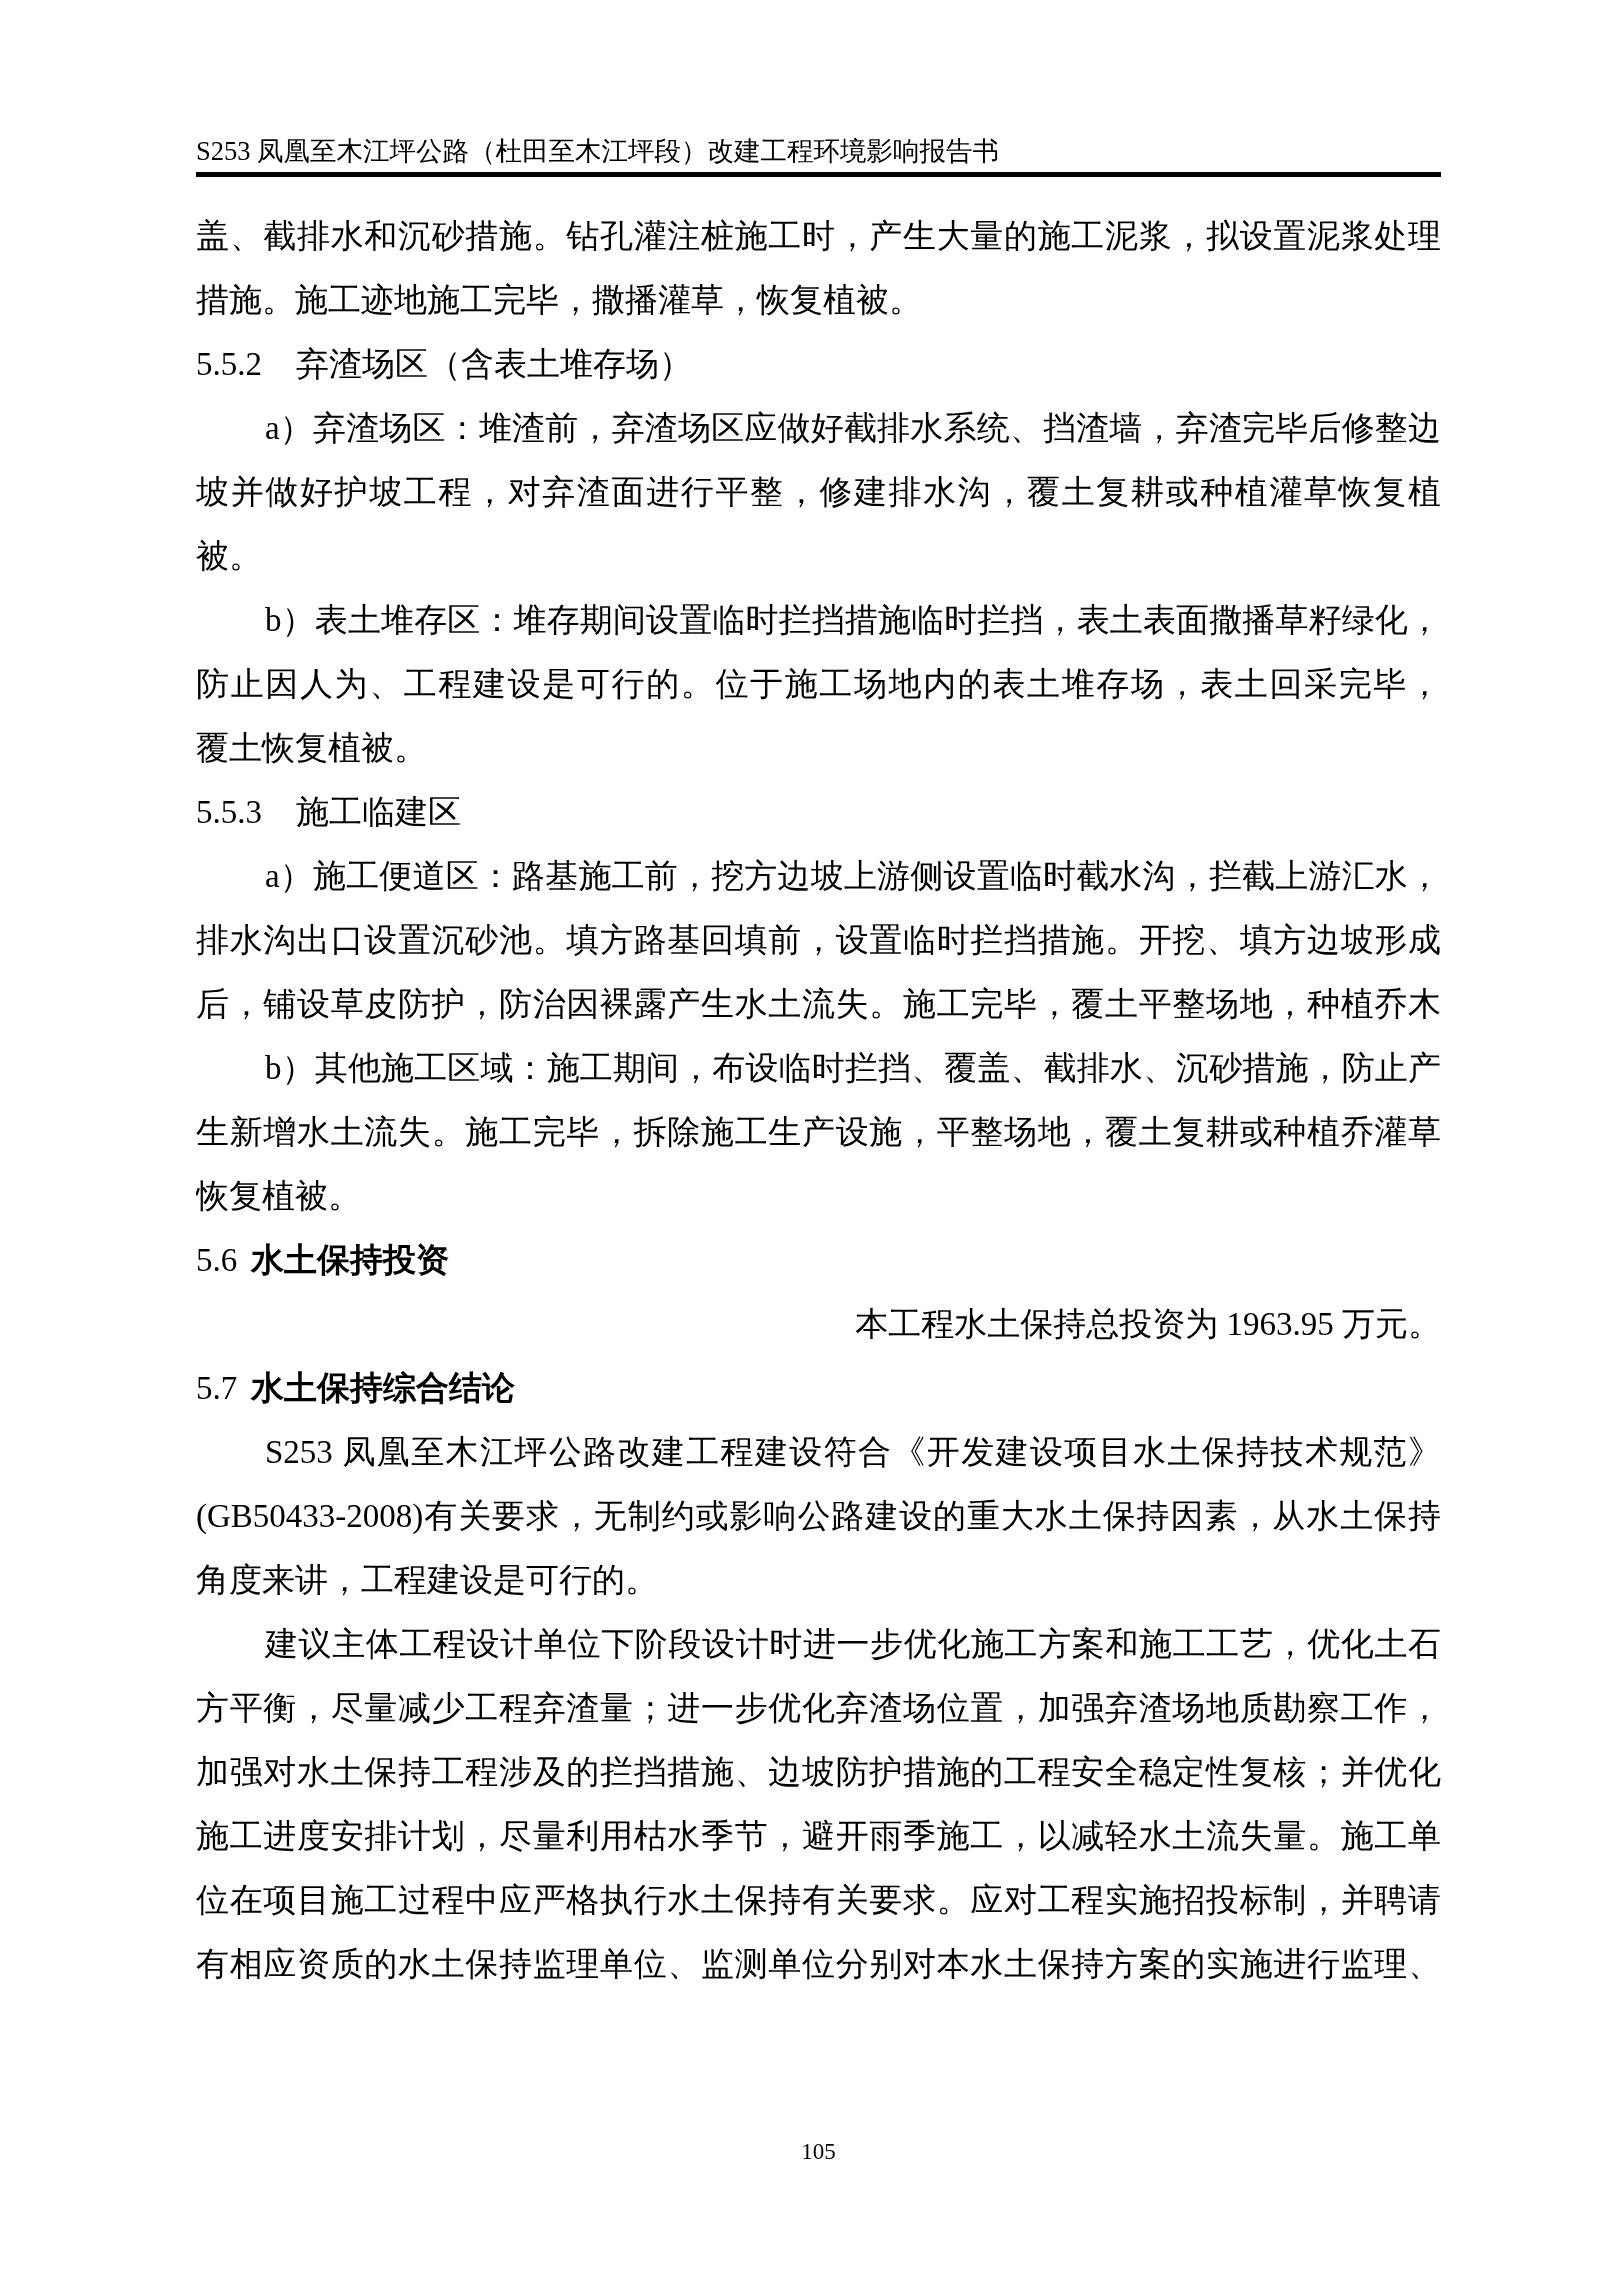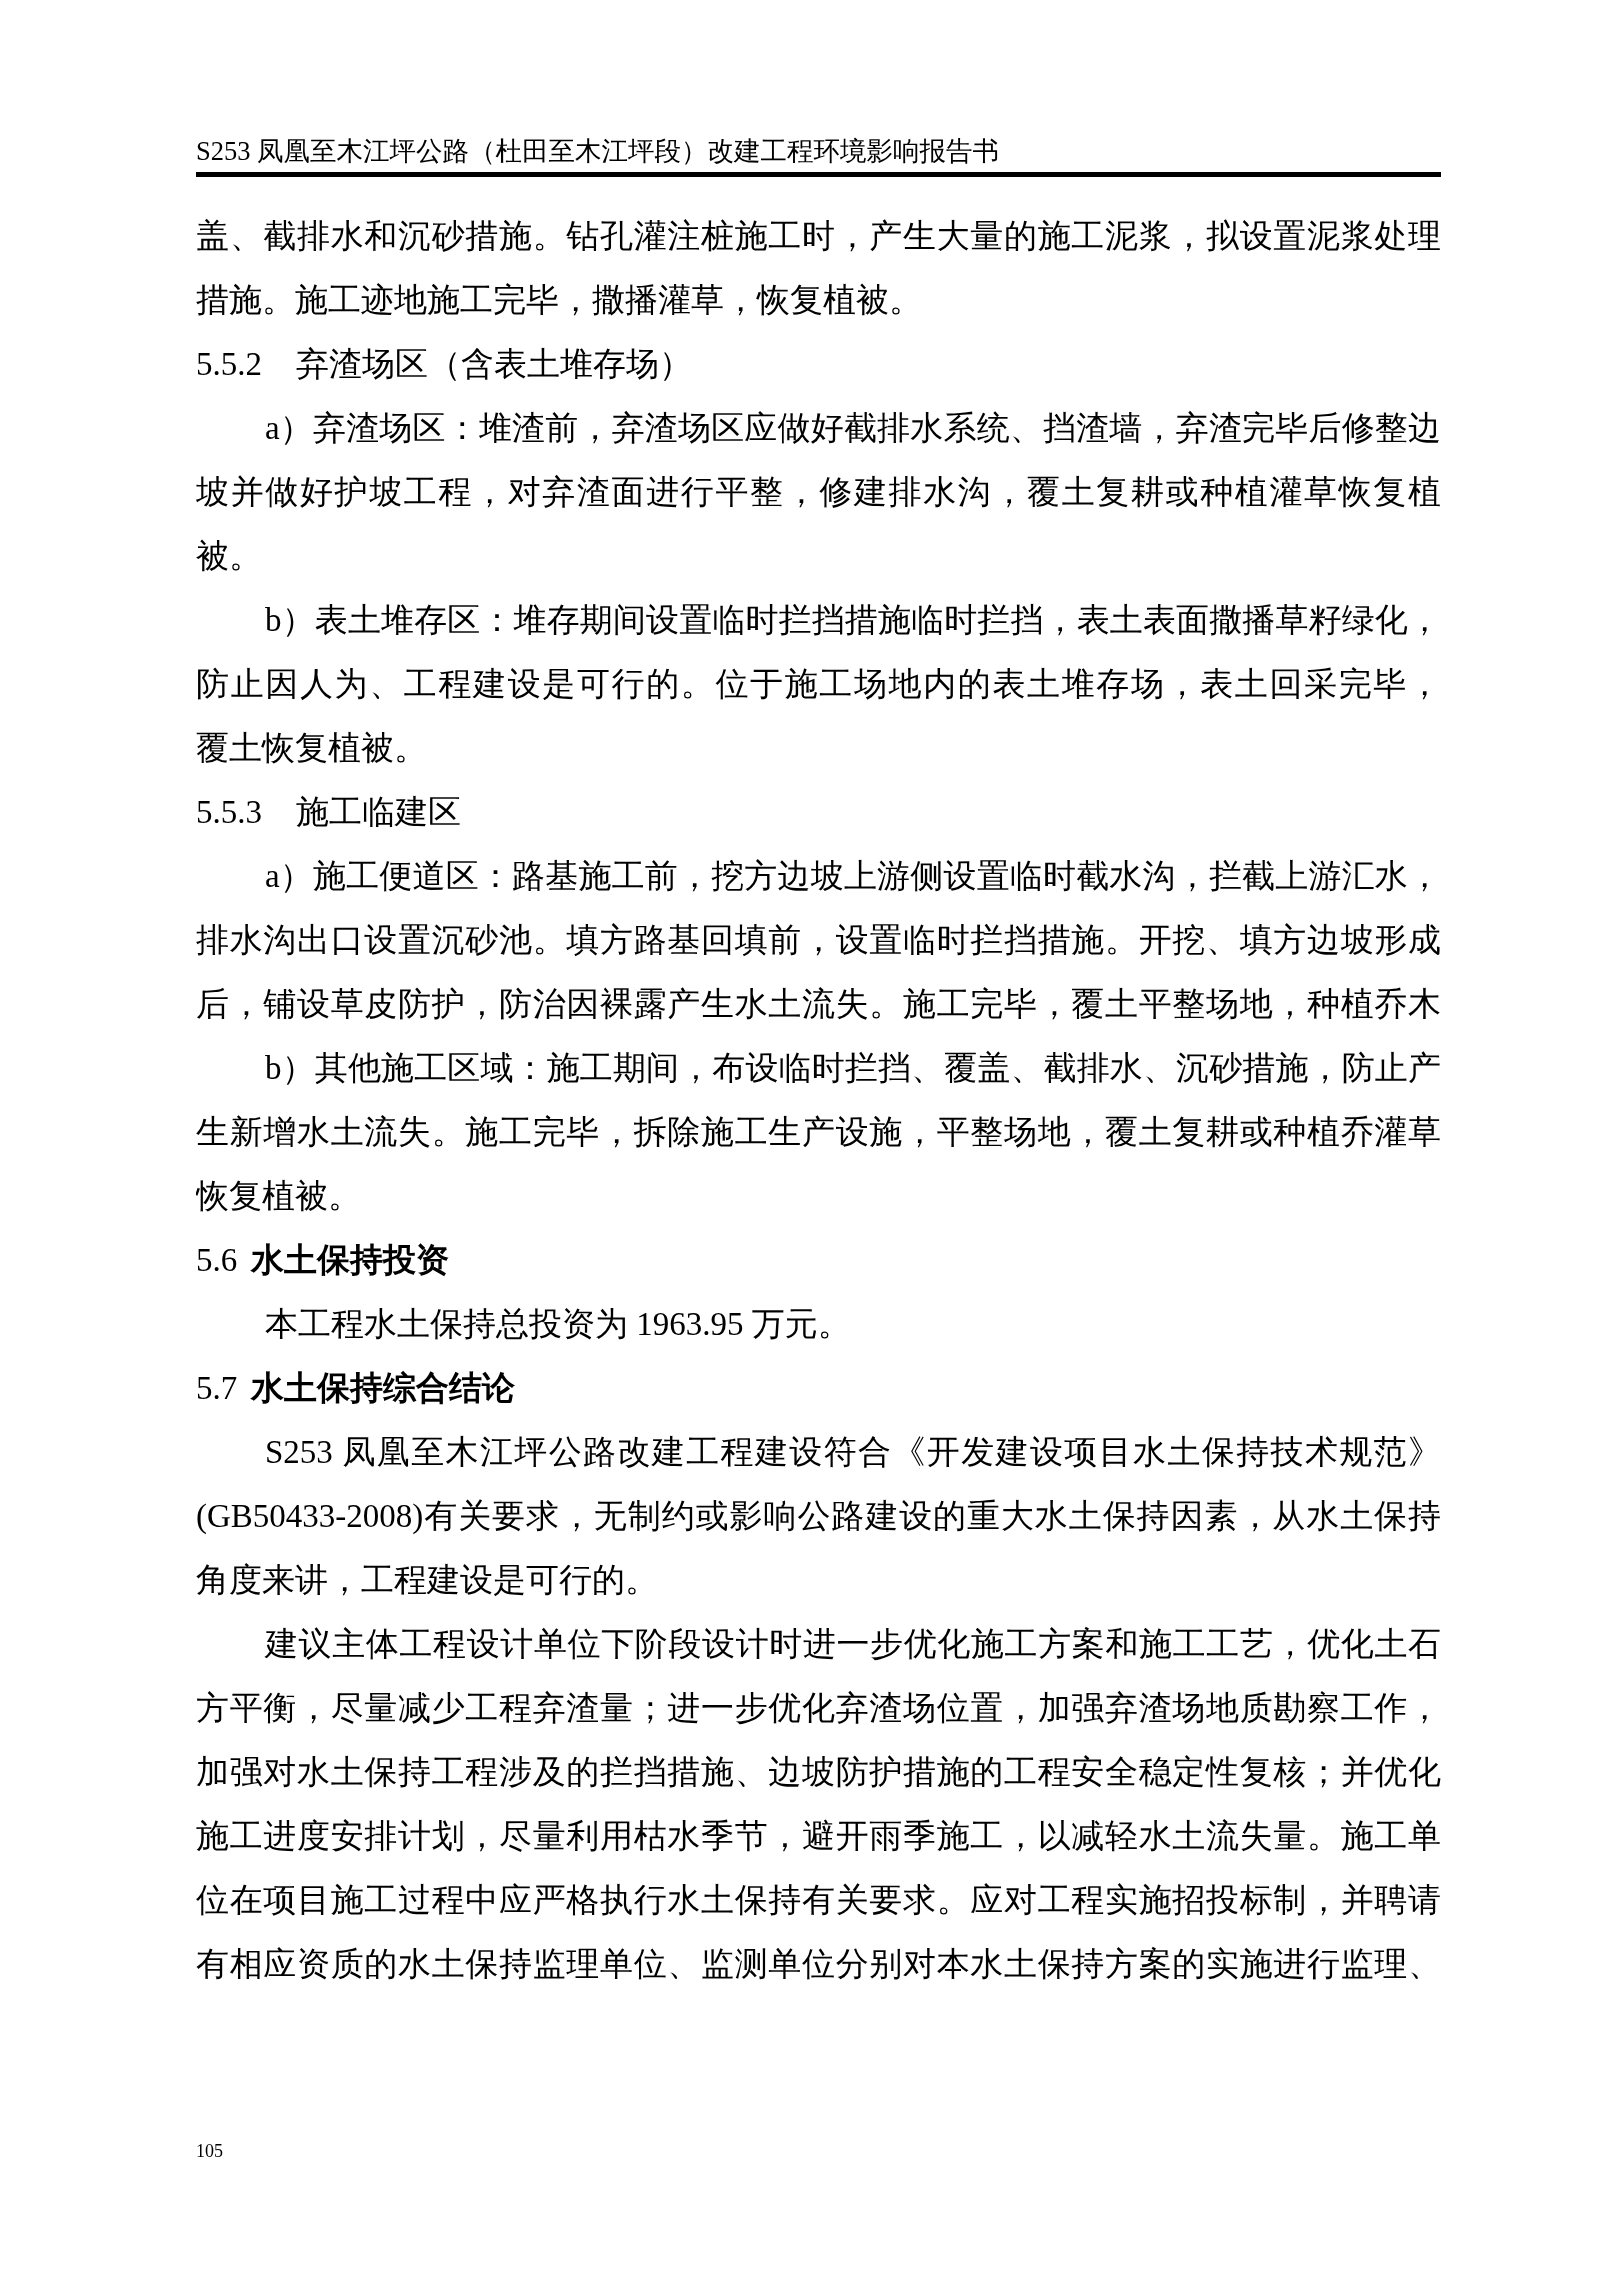--- a/index.html
+++ b/index.html
@@ -38,36 +38,37 @@
     height:64px;line-height:64px;
     overflow:hidden;
     text-align:left;
   }
   .line.fill{
     text-align:justify;
     text-align-last:justify;
   }
   .line.indent{
     text-indent:69px;
+    text-align:right;
   }
   .line .h-num{
     display:inline-block;
   }
   .line.h2 .h-num{margin-right:34px;}
   .line.h2b .h-num{margin-right:13.7px;}
   .line.h2b .h-title{
     font-weight:bold;
     font-family:"Liberation Sans","DejaVu Sans",sans-serif;
     text-align:center;
   }
   .page-number{
     position:absolute;
     left:196px;top:2135px;width:1245px;
-    text-align:left;
-    font-size:18px;line-height:33px;
+    text-align:center;
+    font-size:23px;line-height:33px;
   }
 </style>
 </head>
 <body>
 
 <div class="page">
   <div class="header-title">S253 凤凰至木江坪公路（杜田至木江坪段）改建工程环境影响报告书</div>
   <div class="header-rule"></div>
   <div class="content" id="doc-lines">
       <div class="line body fill">盖、截排水和沉砂措施。钻孔灌注桩施工时，产生大量的施工泥浆，拟设置泥浆处理</div>

